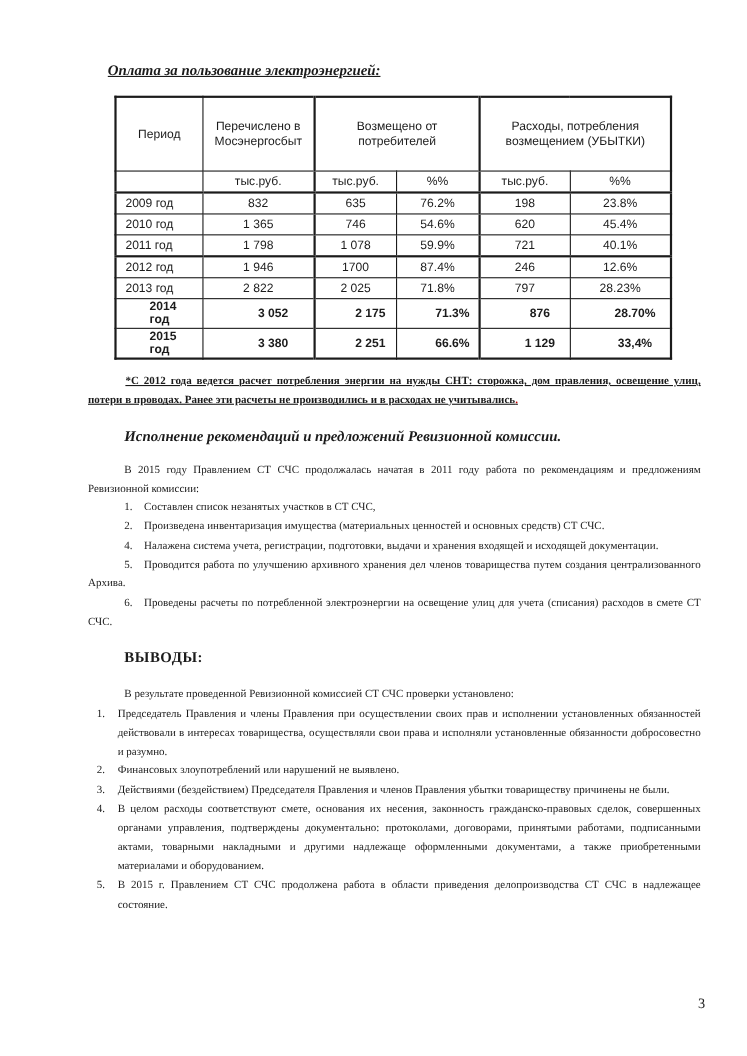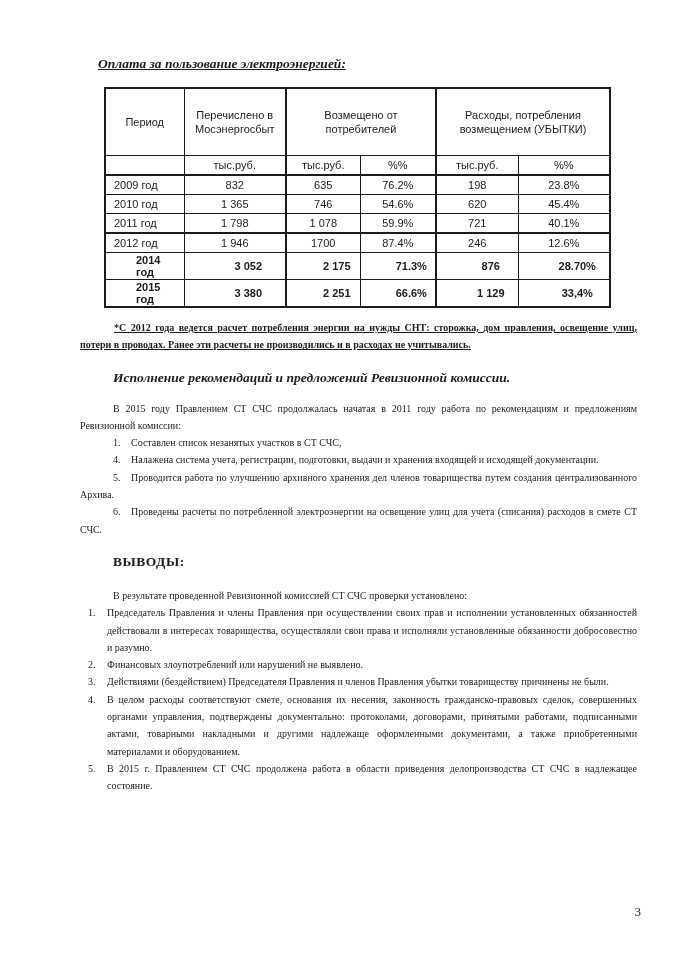--- a/index.html
+++ b/index.html
@@ -151,20 +151,28 @@
           <td>40.1%</td>
         </tr>
         <tr>
           <td>2012 год</td>
           <td>1 946</td>
           <td>1700</td>
           <td>87.4%</td>
           <td>246</td>
           <td>12.6%</td>
         </tr>
+        <tr>
+          <td>2013 год</td>
+          <td>2 822</td>
+          <td>2 025</td>
+          <td>71.8%</td>
+          <td>797</td>
+          <td>28.23%</td>
+        </tr>
         <tr class="bold">
           <td>2014 год</td>
           <td>3 052</td>
           <td>2 175</td>
           <td>71.3%</td>
           <td>876</td>
           <td>28.70%</td>
         </tr>
         <tr class="bold">
           <td>2015 год</td>
@@ -178,20 +186,21 @@
   </table>
 
   <p class="note"><span>*С 2012 года ведется расчет потребления энергии на нужды СНТ: сторожка, дом правления, освещение улиц, потери в проводах. Ранее эти расчеты не производились и в расходах не учитывались</span><span class="red-dot">.</span></p>
 
   <h2 class="h-sub">Исполнение рекомендаций и предложений Ревизионной комиссии.</h2>
 
   <p class="intro">В 2015 году Правлением СТ СЧС продолжалась начатая в 2011 году работа по рекомендациям и предложениям Ревизионной комиссии:</p>
 
   <div id="impl-list">
       <p class="impl-item hang"><span class="num">1.</span><span>Составлен список незанятых участков в СТ СЧС,</span></p>
+      <p class="impl-item hang"><span class="num">2.</span><span>Произведена инвентаризация имущества (материальных ценностей и основных средств) СТ СЧС.</span></p>
       <p class="impl-item para"><span class="num">4.</span><span>Налажена система учета, регистрации, подготовки, выдачи и хранения входящей и исходящей документации.</span></p>
       <p class="impl-item para"><span class="num">5.</span><span>Проводится работа по улучшению архивного хранения дел членов товарищества путем создания централизованного Архива.</span></p>
       <p class="impl-item para"><span class="num">6.</span><span>Проведены расчеты по потребленной электроэнергии на освещение улиц для учета (списания) расходов в смете СТ СЧС.</span></p>
     </div>
 
   <h3 class="h-conclusions">ВЫВОДЫ:</h3>
 
   <p class="intro">В результате проведенной Ревизионной комиссией СТ СЧС проверки установлено:</p>
 
   <div id="concl-list">

